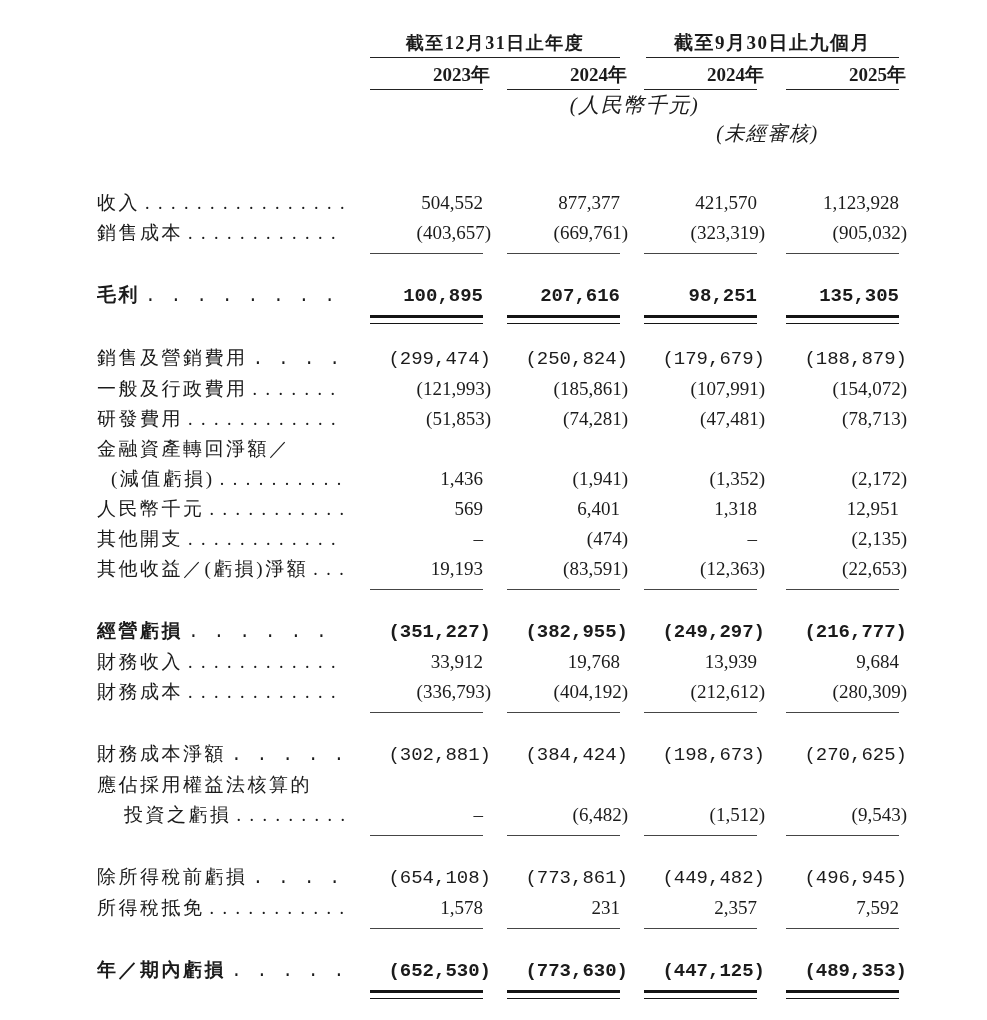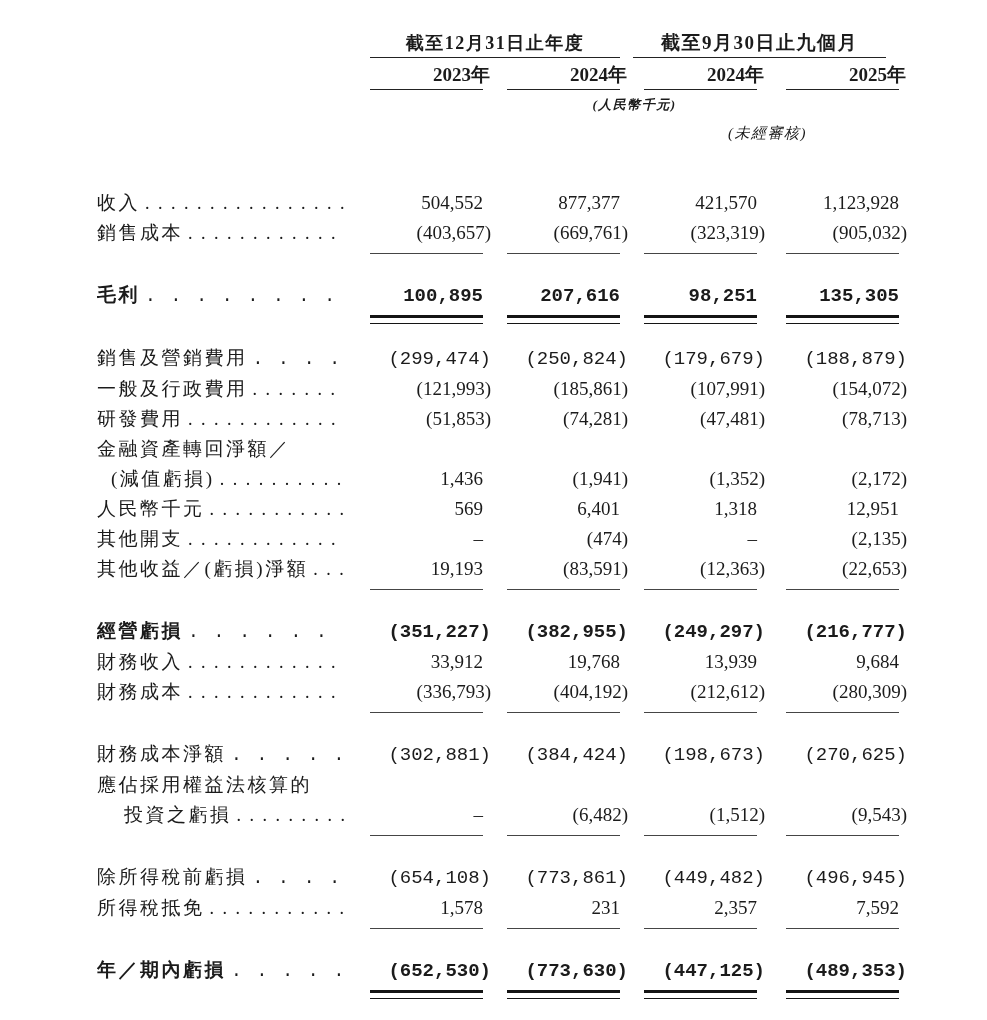--- a/index.html
+++ b/index.html
@@ -12,33 +12,33 @@
 
   
   .c0{width:273px;box-sizing:border-box;padding-right:26px;display:flex;align-items:baseline;overflow:hidden;}
   .c1{width:113px;}.c2{width:137px;}.c3{width:137px;}.c4{width:142px;}
 
   
   .hrow1{display:flex;align-items:flex-end;height:30px;}
   .hc0{width:273px;flex:none;}
   .hgrp1{width:250px;flex:none;text-align:center;font-weight:bold;font-size:18px;
          letter-spacing:1.5px;line-height:28px;border-bottom:1.7px solid #222;white-space:nowrap;}
-  .hgrp2wrap{width:279px;flex:none;display:flex;justify-content:center;}
+  .hgrp2wrap{width:279px;flex:none;display:flex;justify-content:flex-end;}
   .hgrp2{width:253px;text-align:center;font-weight:bold;font-size:19px;
          letter-spacing:1.5px;line-height:28px;border-bottom:1.7px solid #222;white-space:nowrap;}
   .hrow2{display:flex;align-items:flex-end;height:32px;}
   .ycell{display:flex;justify-content:flex-end;}
   .yr{width:113px;text-align:right;font-weight:bold;font-size:19px;line-height:29px;
       border-bottom:1.7px solid #222;white-space:nowrap;}
   .yr span{position:relative;left:7px;}
   .nrow{display:flex;height:28px;align-items:flex-end;}
   .note1{margin-left:273px;width:529px;text-align:center;font-style:italic;
-         font-size:13px;letter-spacing:1.5px;line-height:26px;font-weight:bold;}
+         font-size:21px;letter-spacing:1.5px;line-height:26px;}
   .note2{margin-left:523px;width:279px;text-align:center;font-style:italic;
-         font-size:15px;letter-spacing:1.5px;line-height:26px;transform:translateX(8px);}
+         font-size:20px;letter-spacing:1.5px;line-height:26px;transform:translateX(8px);}
 
   
   .row{display:flex;align-items:flex-end;height:30px;}
   .row.first{margin-top:42px;}
   .row.gap{margin-top:33px;font-family:Liberation Mono, monospace;}
   .t{font-size:19px;letter-spacing:2.5px;line-height:30px;white-space:nowrap;}
   .b .t,.t.b{font-weight:bold;}
   .ind1 .t{padding-left:14px;}
   .ind2 .t{padding-left:27px;}
   .leader{flex:1 1 auto;overflow:hidden;white-space:nowrap;margin-left:5px;

